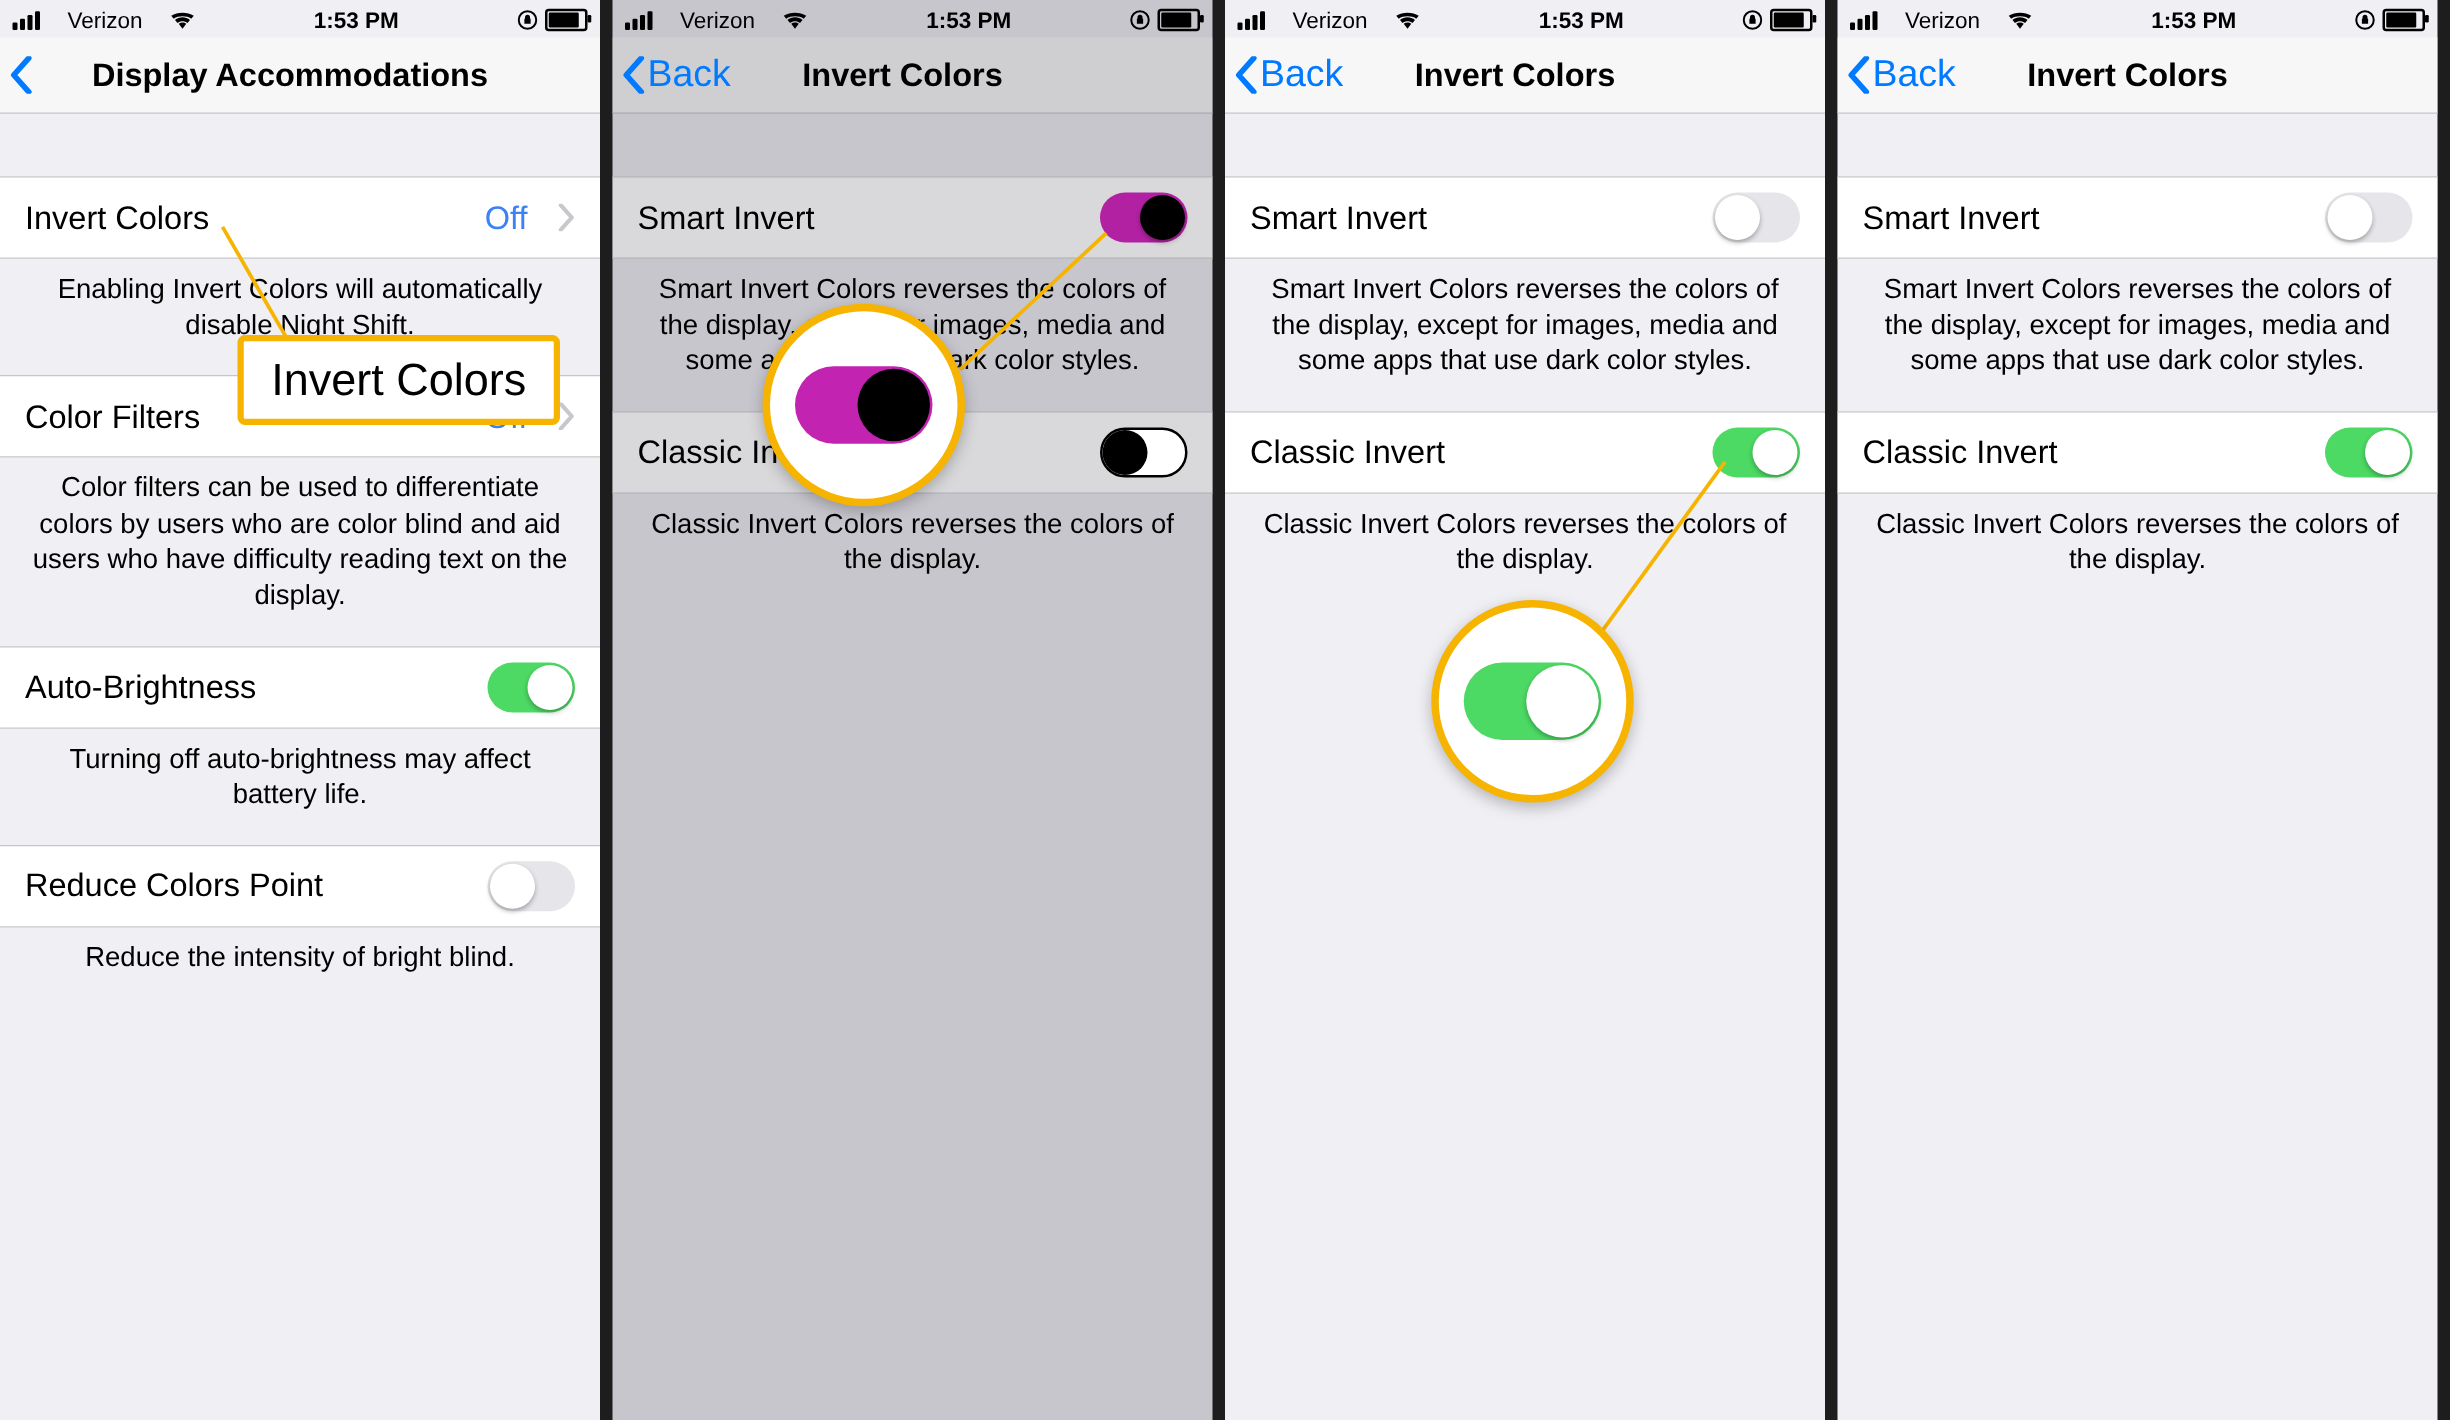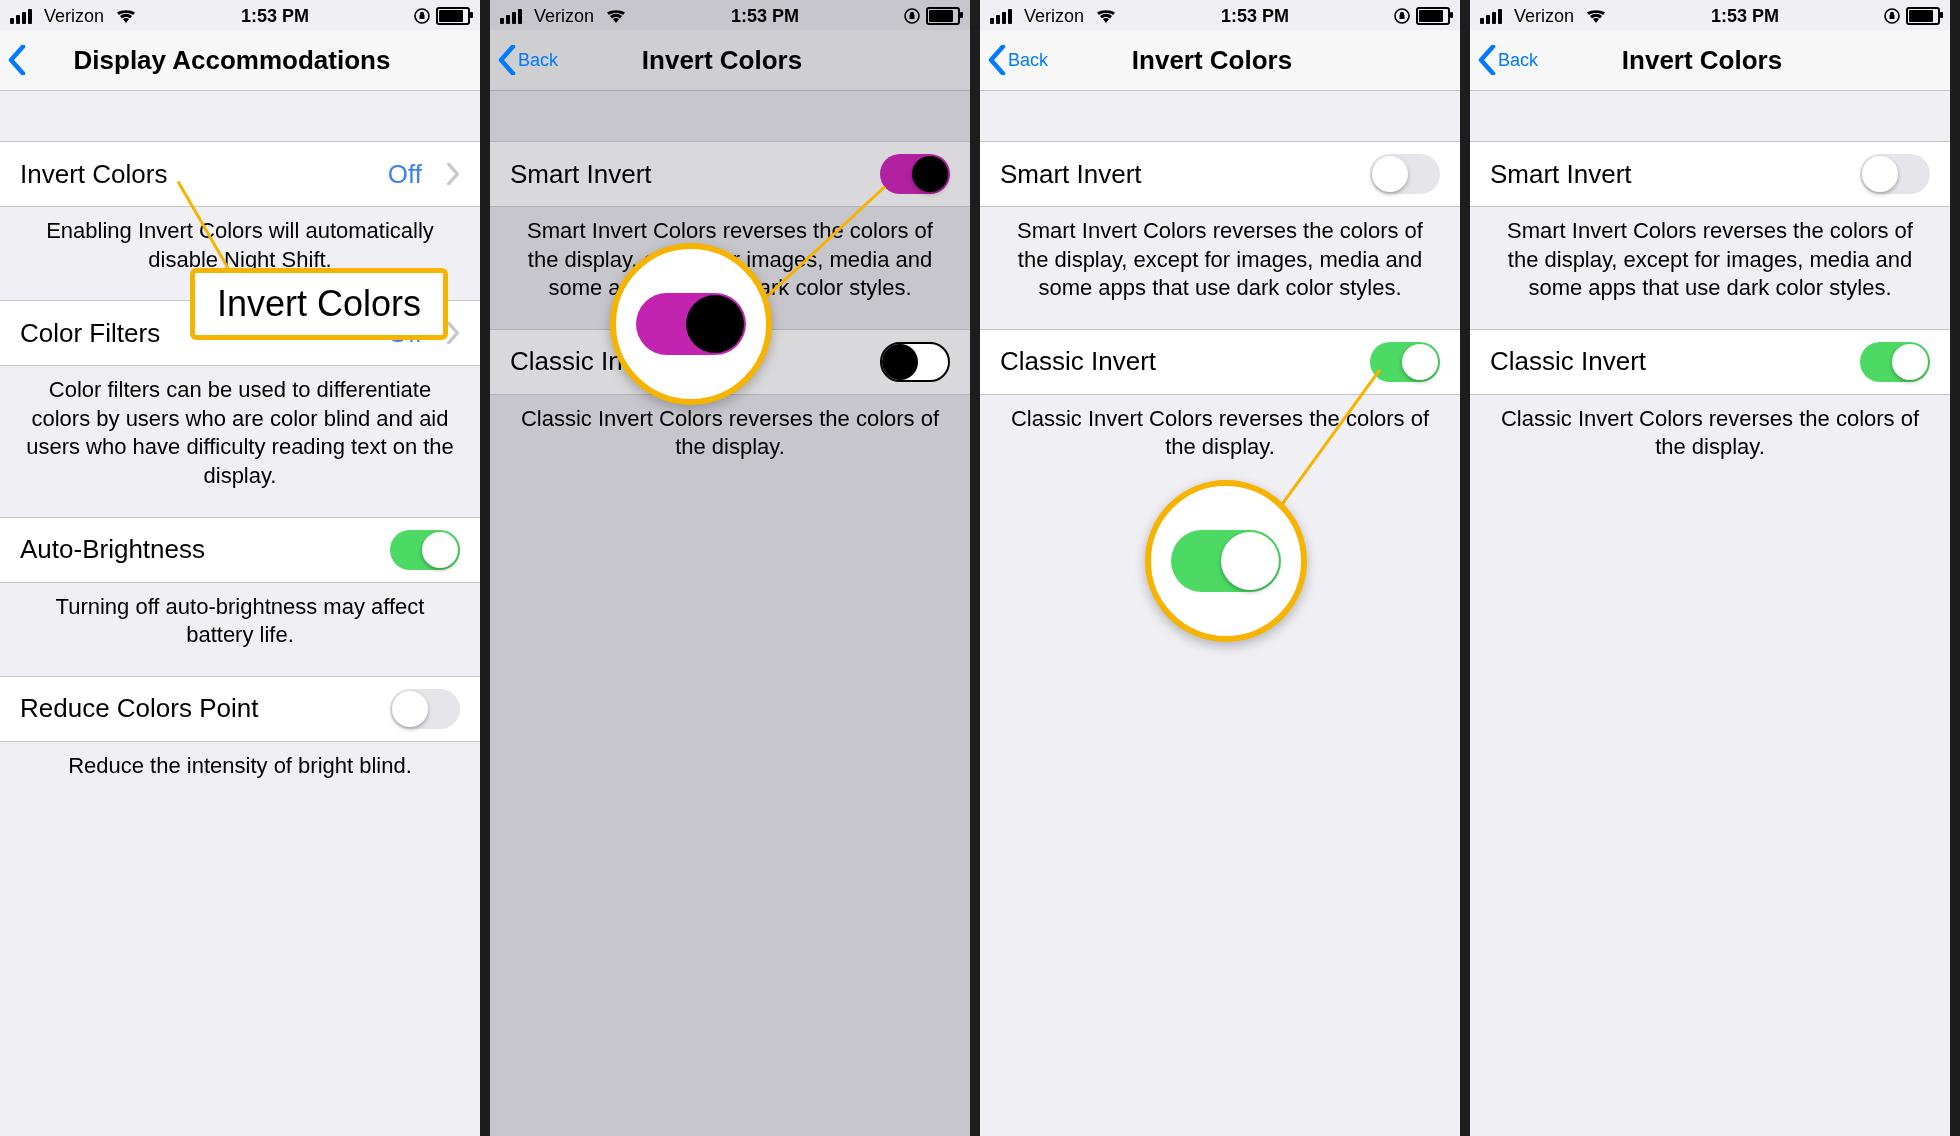--- a/index.html
+++ b/index.html
@@ -35,21 +35,21 @@
   
   .status-bar {
     display: flex;
     align-items: center;
     height: 28px;
     padding: 2px 10px 0 10px;
     font-size: 18px;
     font-weight: 500;
     color: #000;
   }
-  .status-left  { display: flex; align-items: center; gap: 12px; }
+  .status-left  { display: flex; align-items: center; gap: 22px; }
   .status-center{ flex: 1; text-align: center; font-weight: 700; }
   .status-right { display: flex; align-items: center; gap: 6px; }
 
   .sig-bars { display: inline-flex; align-items: flex-end; gap: 2px; }
   .sig-bars span { width: 4px; background: #000; border-radius: 1px; }
   .sig-bars span:nth-child(1){height:6px;}
   .sig-bars span:nth-child(2){height:9px;}
   .sig-bars span:nth-child(3){height:12px;}
   .sig-bars span:nth-child(4){height:15px;}
 
@@ -66,21 +66,21 @@
     display: flex;
     align-items: center;
     border-bottom: 1px solid #c6c6c8;
     background: #f7f7f8;
     padding: 0 8px;
   }
   .nav-back {
     display:flex;
     align-items:center;
     color:#007aff;
-    font-size:18px;
+    font-size:30px;
     font-weight:400;
     gap:2px;
   }
   .nav-back svg{ width:18px; height:30px; }
   .nav-title {
     position:absolute;
     left:0; right:16px;
     text-align:center;
     font-size:26px;
     font-weight:600;

